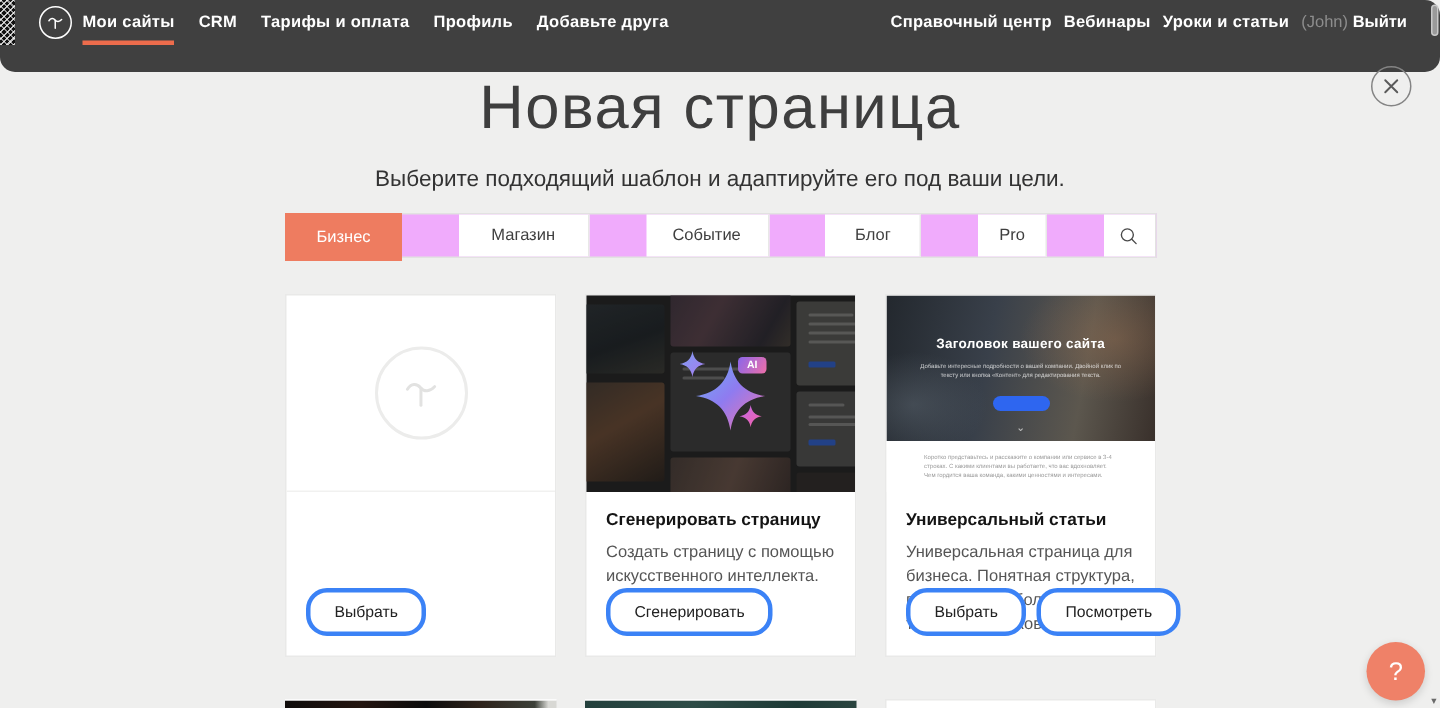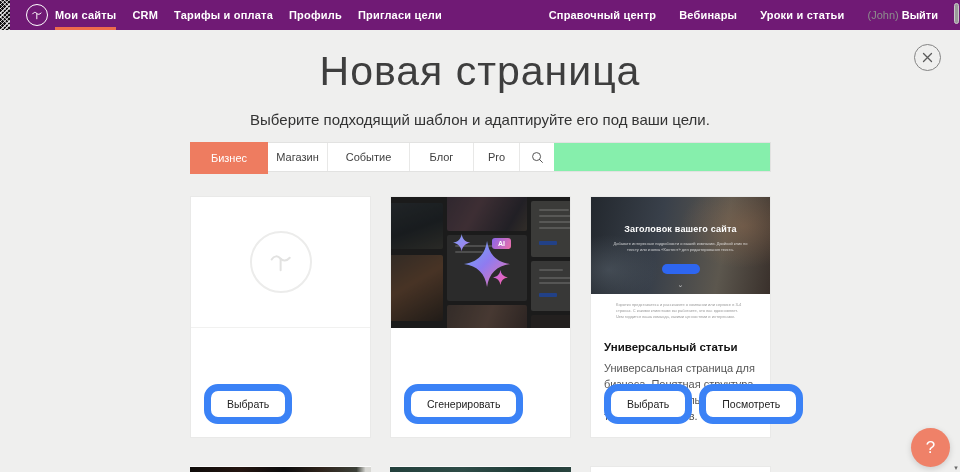--- a/index.html
+++ b/index.html
@@ -6,38 +6,39 @@
   html,body { width:960px; height:472px; }
   body {
     font-family:"Liberation Sans", sans-serif;
     background:#efefee;
     position:relative;
     overflow:hidden;
     width:960px; height:472px;
   }
   
   .topnav {
-    position:absolute; left:0; top:0; width:960px; height:30px;
-    background:#701a75; display:flex; align-items:center;
+    position:absolute; left:0; top:0; width:960px; height:48px;
+    background:#404040; display:flex; align-items:center;
     color:#fff;
+    border-radius:10px;
   }
   .edge-pattern {
     position:absolute; left:0; top:0; width:10px; height:30px;
     background:
       repeating-linear-gradient(135deg, rgba(255,255,255,.75) 0 1px, transparent 1px 3px),
       repeating-linear-gradient(45deg, rgba(255,255,255,.55) 0 1px, transparent 1px 3px),
       #111;
   }
   .logo-circle {
     position:absolute; left:26px; top:4px; width:22px; height:22px;
     border:1.5px solid #fff; border-radius:50%;
     display:flex; align-items:center; justify-content:center;
   }
   .nav-left { position:absolute; left:55px; top:0; height:30px; display:flex; align-items:center; gap:16px; }
-  .nav-right { position:absolute; right:22px; top:0; height:30px; display:flex; align-items:center; gap:23px; }
+  .nav-right { position:absolute; right:22px; top:0; height:30px; display:flex; align-items:center; gap:8px; }
   .nav-item {
     font-size:11px; font-weight:700; color:#fff; letter-spacing:.2px;
     position:relative; height:30px; display:flex; align-items:center; cursor:pointer;
     white-space:nowrap;
   }
   .nav-item.active::after {
     content:""; position:absolute; left:0; right:0; bottom:0; height:3px; background:#ed6c4c;
   }
   .nav-user { font-size:11px; font-weight:700; white-space:nowrap; }
   .nav-user .uname { color:#8d8d8d; font-weight:400; }
@@ -56,41 +57,41 @@
   }
   .close-btn {
     position:absolute; left:914px; top:44px; width:27px; height:27px;
     border:1.5px solid #848484; border-radius:50%;
     display:flex; align-items:center; justify-content:center; cursor:pointer;
     background:transparent;
   }
   
   .tabs {
     position:absolute; left:190px; top:142px; width:581px; height:30px;
-    display:flex; background:#86efac; border:1px solid #e2e2e1;
+    display:flex; background:#f0abfc; border:1px solid #e2e2e1;justify-content:space-between;
   }
   .tab {
     height:100%; display:flex; align-items:center; justify-content:center;
     font-size:11px; color:#3f3f3f; border-right:1px solid #e8e8e7;
     cursor:pointer; background:#fff;
   }
   .tab:last-child { border-right:none; }
   .tab.active { background:#ee7c60; color:#fff; border-right:none; margin:-1px 0 -1px -1px; height:32px; }
   
   .card {
     position:absolute; top:196px; width:181px; height:242px; background:#fff;
     border:1px solid #e9e9e8;
   }
   .card-image { position:relative; width:100%; height:131px; overflow:hidden; }
   .card-body { position:relative; padding:13px 13px 0 13px; }
   .card-title { font-size:11.5px; font-weight:700; color:#141414; margin-bottom:8px; }
   .card-desc { font-size:11px; color:#555; line-height:1.45; }
   .card-buttons { position:absolute; left:13px; bottom:13px; display:flex; gap:7px; }
   .pill-btn {
-    background:#fff; border:7px solid #3b82f6; border-radius:14px;
+    background:#fff; border:3px solid #3b82f6; border-radius:14px;
     padding:7px 16px; font-size:10.5px; color:#222; cursor:pointer; white-space:nowrap;
     font-family:"Liberation Sans", sans-serif;
     margin-top:17px;
   }
   
   .blank-image { border-bottom:1px solid #f1f1f0; display:flex; align-items:center; justify-content:center; }
   .watermark-circle {
     width:62px; height:62px; border:2px solid #ececeb; border-radius:50%;
     display:flex; align-items:center; justify-content:center;
   }
@@ -166,21 +167,21 @@
     <svg width="14" height="14" viewBox="0 0 24 24">
       <path d="M4.5 10 C6.5 6.8 9.5 6.8 11.5 9.2 C13.5 11.6 16.5 11.4 19 8.6" fill="none" stroke="#fff" stroke-width="1.7" stroke-linecap="round"></path>
       <path d="M11.7 9.6 L11.7 18.5" fill="none" stroke="#fff" stroke-width="1.7" stroke-linecap="round"></path>
     </svg>
   </div>
   <div class="nav-left">
     <div class="nav-item active">Мои сайты</div>
     <div class="nav-item">CRM</div>
     <div class="nav-item">Тарифы и оплата</div>
     <div class="nav-item">Профиль</div>
-    <div class="nav-item">Пригласи цели</div>
+    <div class="nav-item">Добавьте друга</div>
   </div>
   <div class="nav-right">
     <div class="nav-item">Справочный центр</div>
     <div class="nav-item">Вебинары</div>
     <div class="nav-item">Уроки и статьи</div>
     <div class="nav-user">
       <span class="uname">(John)</span>
       <span class="logout">Выйти</span>
     </div>
   </div>
@@ -193,21 +194,21 @@
 <div class="page-subtitle">Выберите подходящий шаблон и адаптируйте его под ваши цели.</div>
 
 <div class="close-btn">
   <svg width="11" height="11" viewBox="0 0 11 11">
     <path d="M1.5 1.5 L9.5 9.5 M9.5 1.5 L1.5 9.5" stroke="#5a5a5a" stroke-width="1.3" stroke-linecap="round"></path>
   </svg>
 </div>
 
 <div class="tabs">
   <div class="tab active" style="width:78px;">Бизнес</div>
-  <div class="tab" style="width:60px;">Магазин</div>
+  <div class="tab" style="width:87px;">Магазин</div>
   <div class="tab" style="width:82px;">Событие</div>
   <div class="tab" style="width:64px;">Блог</div>
   <div class="tab" style="width:46px;">Pro</div>
   <div class="tab" style="width:34px;">
     <svg width="13" height="13" viewBox="0 0 14 14">
       <circle cx="6" cy="6" r="4.3" fill="none" stroke="#4a4a4a" stroke-width="1"></circle>
       <path d="M9.2 9.2 L12.3 12.3" stroke="#4a4a4a" stroke-width="1" stroke-linecap="round"></path>
     </svg>
   </div>
 </div>
@@ -266,20 +267,24 @@
           <stop offset="0%" stop-color="#c06bf0"></stop>
           <stop offset="100%" stop-color="#f560a0"></stop>
         </linearGradient>
       </defs>
       <path transform="translate(73,44) scale(1.92)" fill="url(#gBig)" d="M12 0 C13 7 17 11 24 12 C17 13 13 17 12 24 C11 17 7 13 0 12 C7 11 11 7 12 0 Z"></path>
       <path transform="translate(62,37) scale(0.72)" fill="url(#gSmall1)" d="M12 0 C13 7 17 11 24 12 C17 13 13 17 12 24 C11 17 7 13 0 12 C7 11 11 7 12 0 Z"></path>
       <path transform="translate(102,73) scale(0.62)" fill="url(#gSmall2)" d="M12 0 C13 7 17 11 24 12 C17 13 13 17 12 24 C11 17 7 13 0 12 C7 11 11 7 12 0 Z"></path>
     </svg>
     <div class="ai-badge">AI</div>
   </div>
+  <div class="card-body">
+    <div class="card-title">Сгенерировать страницу</div>
+    <div class="card-desc">Создать страницу с помощью искусственного интеллекта.</div>
+  </div>
   <div class="card-buttons">
     <button class="pill-btn">Сгенерировать</button>
   </div>
 </div>
 
 <div class="card" style="left:590px;">
   <div class="card-image">
     <div class="tpl-hero">
       <div class="tpl-hero-title">Заголовок вашего сайта</div>
       <div class="tpl-hero-text">Добавьте интересные подробности о вашей компании. Двойной клик по тексту или кнопка «Контент» для редактирования текста.</div>

